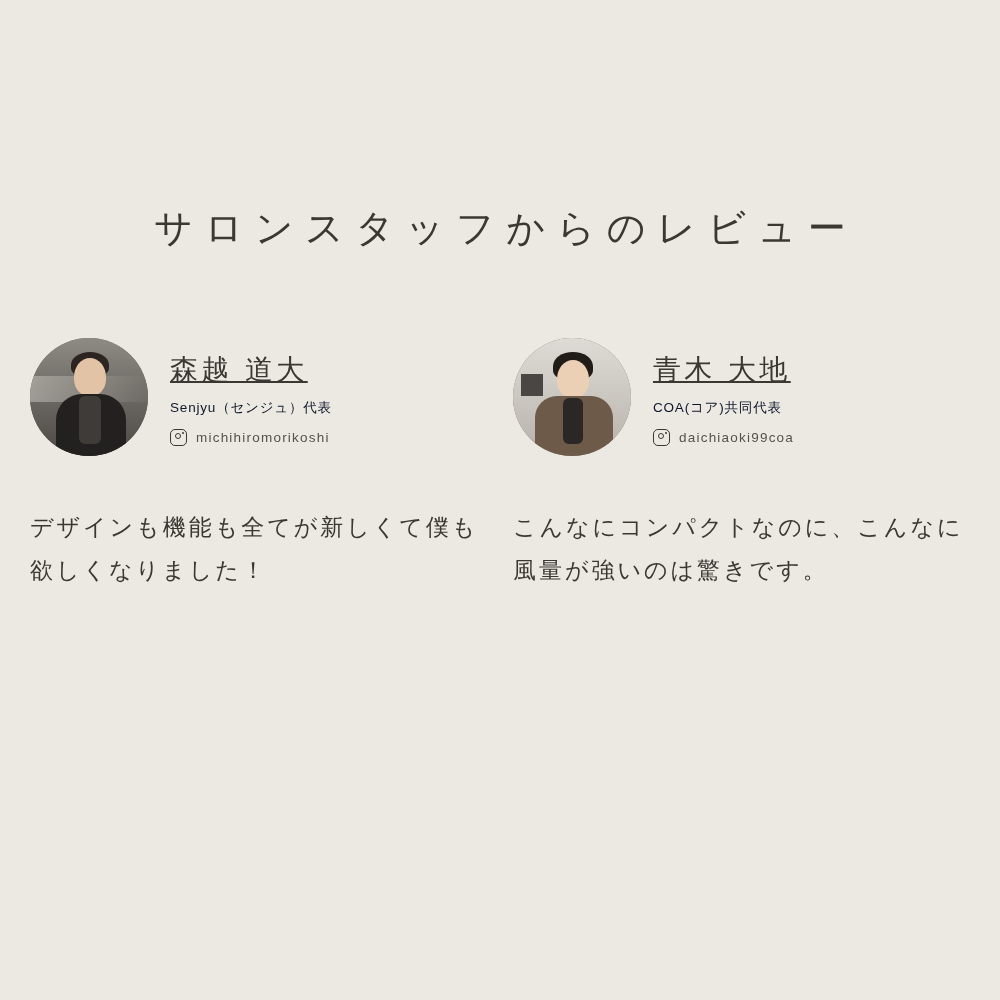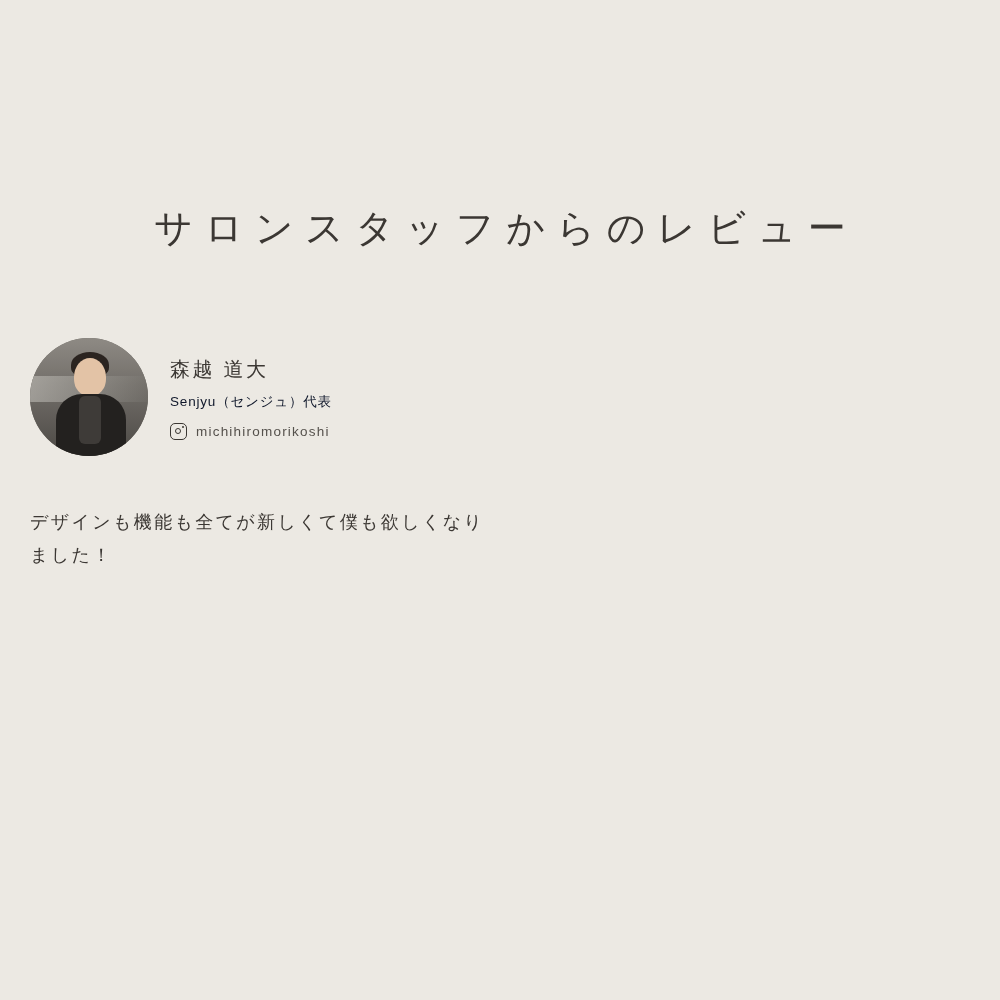--- a/index.html
+++ b/index.html
@@ -148,25 +148,26 @@
     width: 20px; height: 46px;
     background: #2a2724;
     border-radius: 6px;
   }
 
   .pinfo {
     margin-left: 22px;
     padding-top: 2px;
   }
   .pname {
-    font-size: 20px;
+    font-size: 28px;
     letter-spacing: 0.12em;
     color: #3b3733;
     font-family: "DejaVu Serif", "Liberation Serif", serif;
     margin-bottom: 10px;
+    text-decoration: underline;
   }
   .prole {
     font-size: 13.5px;
     letter-spacing: 0.06em;
     color: #0f172a;
     margin-bottom: 12px;
   }
   .phandle {
     display: flex;
     align-items: center;
@@ -198,25 +199,25 @@
     position: absolute;
     right: 2.2px; top: 2.2px;
     width: 2px; height: 2px;
     border-radius: 50%;
     background: #3b3733;
   }
 
   
   .quote {
     margin-top: 42px;
-    font-size: 18px;
+    font-size: 23px;
     line-height: 1.85;
     letter-spacing: 0.13em;
     color: #3b3733;
-    font-family: Liberation Serif, serif;
+    font-family: Liberation Sans, sans-serif;
   }
 
   
   .bodytext {
     margin-top: 30px;
     font-size: 14.6px;
     line-height: 2.12;
     letter-spacing: 0.035em;
     color: #413d39;
     text-align: justify;
@@ -247,16 +248,35 @@
           <div class="phandle">
             <span class="ig-icon"></span>
             <span>michihiromorikoshi</span>
           </div>
         </div>
       </div>
       <div class="quote">デザインも機能も全てが新しくて僕も欲しくなりました！</div>
     </div>
 
     <div class="column right">
+      <div class="profile">
+        <div class="avatar a2">
+          <div class="bg"></div>
+          <div class="panel"></div>
+          <div class="hair"></div>
+          <div class="head"></div>
+          <div class="body"></div>
+          <div class="shirt"></div>
+        </div>
+        <div class="pinfo">
+          <div class="pname">青木 大地</div>
+          <div class="prole">COA(コア)共同代表</div>
+          <div class="phandle">
+            <span class="ig-icon"></span>
+            <span>daichiaoki99coa</span>
+          </div>
+        </div>
+      </div>
+      <div class="quote">こんなにコンパクトなのに、こんなに風量が強いのは驚きです。</div>
     </div>
 
   </div>
 </div>
 
 </body></html>

